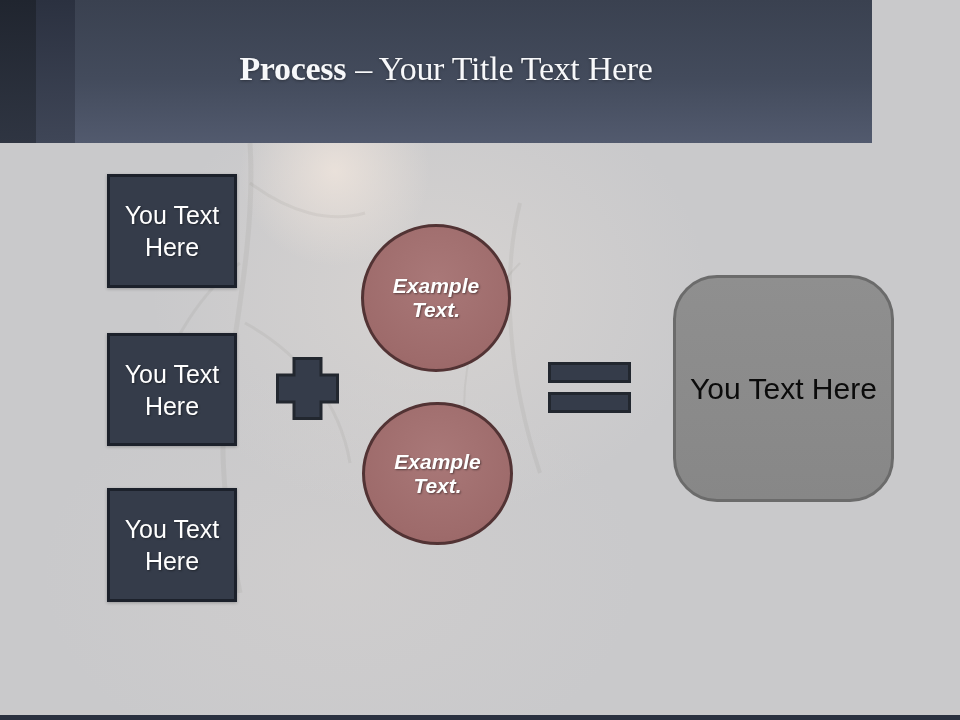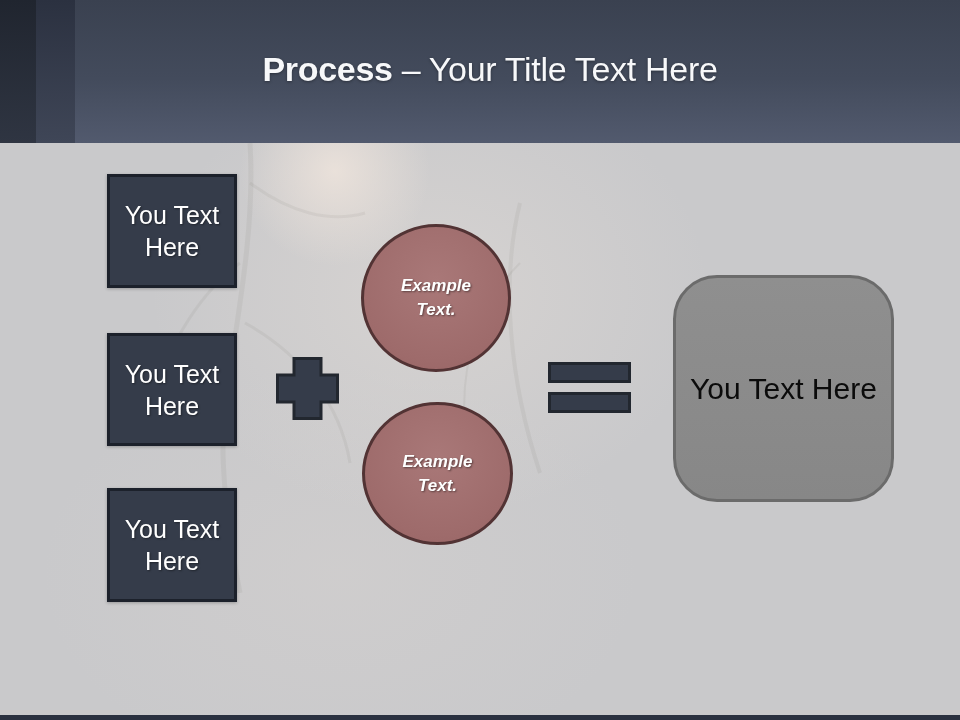--- a/index.html
+++ b/index.html
@@ -4,22 +4,23 @@
 <style>
   html,body { margin:0; padding:0; background:#888; }
   .slide {
     position:relative; width:960px; height:720px; overflow:hidden;
     font-family:"Liberation Sans", sans-serif;
     background:#c9c9cb;
   }
 
   
   .header {
-    position:absolute; left:0; top:0; width:960px; height:143px;
+    position:absolute; left:0; top:0; width:872px; height:143px;
     background:linear-gradient(to bottom, #3a4150 0%, #434b5c 55%, #525a6e 100%);
+    font-family:Liberation Serif, serif;
   }
   .band { position:absolute; top:0; height:143px; }
   .band1 { left:0;  width:36px; background:linear-gradient(to bottom,#20252f,#2f3542); }
   .band2 { left:36px; width:39px; background:linear-gradient(to bottom,#2b3140,#3f4657); }
   .title {
     position:absolute; left:0; right:0; top:50px; margin:0;
     text-align:center; transform:translateX(10px);
     font-size:34px; letter-spacing:-0.3px; color:#f7f8fa; font-weight:normal;
     text-shadow:0 1px 3px rgba(0,0,0,0.35);
     white-space:nowrap;
@@ -61,21 +62,21 @@
   }
   .equals .bar + .bar { margin-top:9px; }
 
   
   .circle {
     position:absolute; box-sizing:border-box; border-radius:50%;
     background:radial-gradient(circle at 50% 38%, #a97878 0%, #9e6b6b 70%, #966363 100%);
     border:3px solid #523334;
     display:flex; align-items:center; justify-content:center; text-align:center;
     color:#ffffff; font-weight:bold; font-style:italic;
-    font-size:17px; line-height:24px;
+    font-size:21px; line-height:24px;
     text-shadow:1px 1px 2px rgba(0,0,0,0.45);
   }
   .circle .lbl { display:block; width:96px; }
   .circle1 { left:361px; top:224px; width:150px; height:148px; }
   .circle2 { left:362px; top:402px; width:151px; height:143px; }
 
   
   .result {
     position:absolute; left:673px; top:275px; width:221px; height:227px;
     box-sizing:border-box; border-radius:44px;

